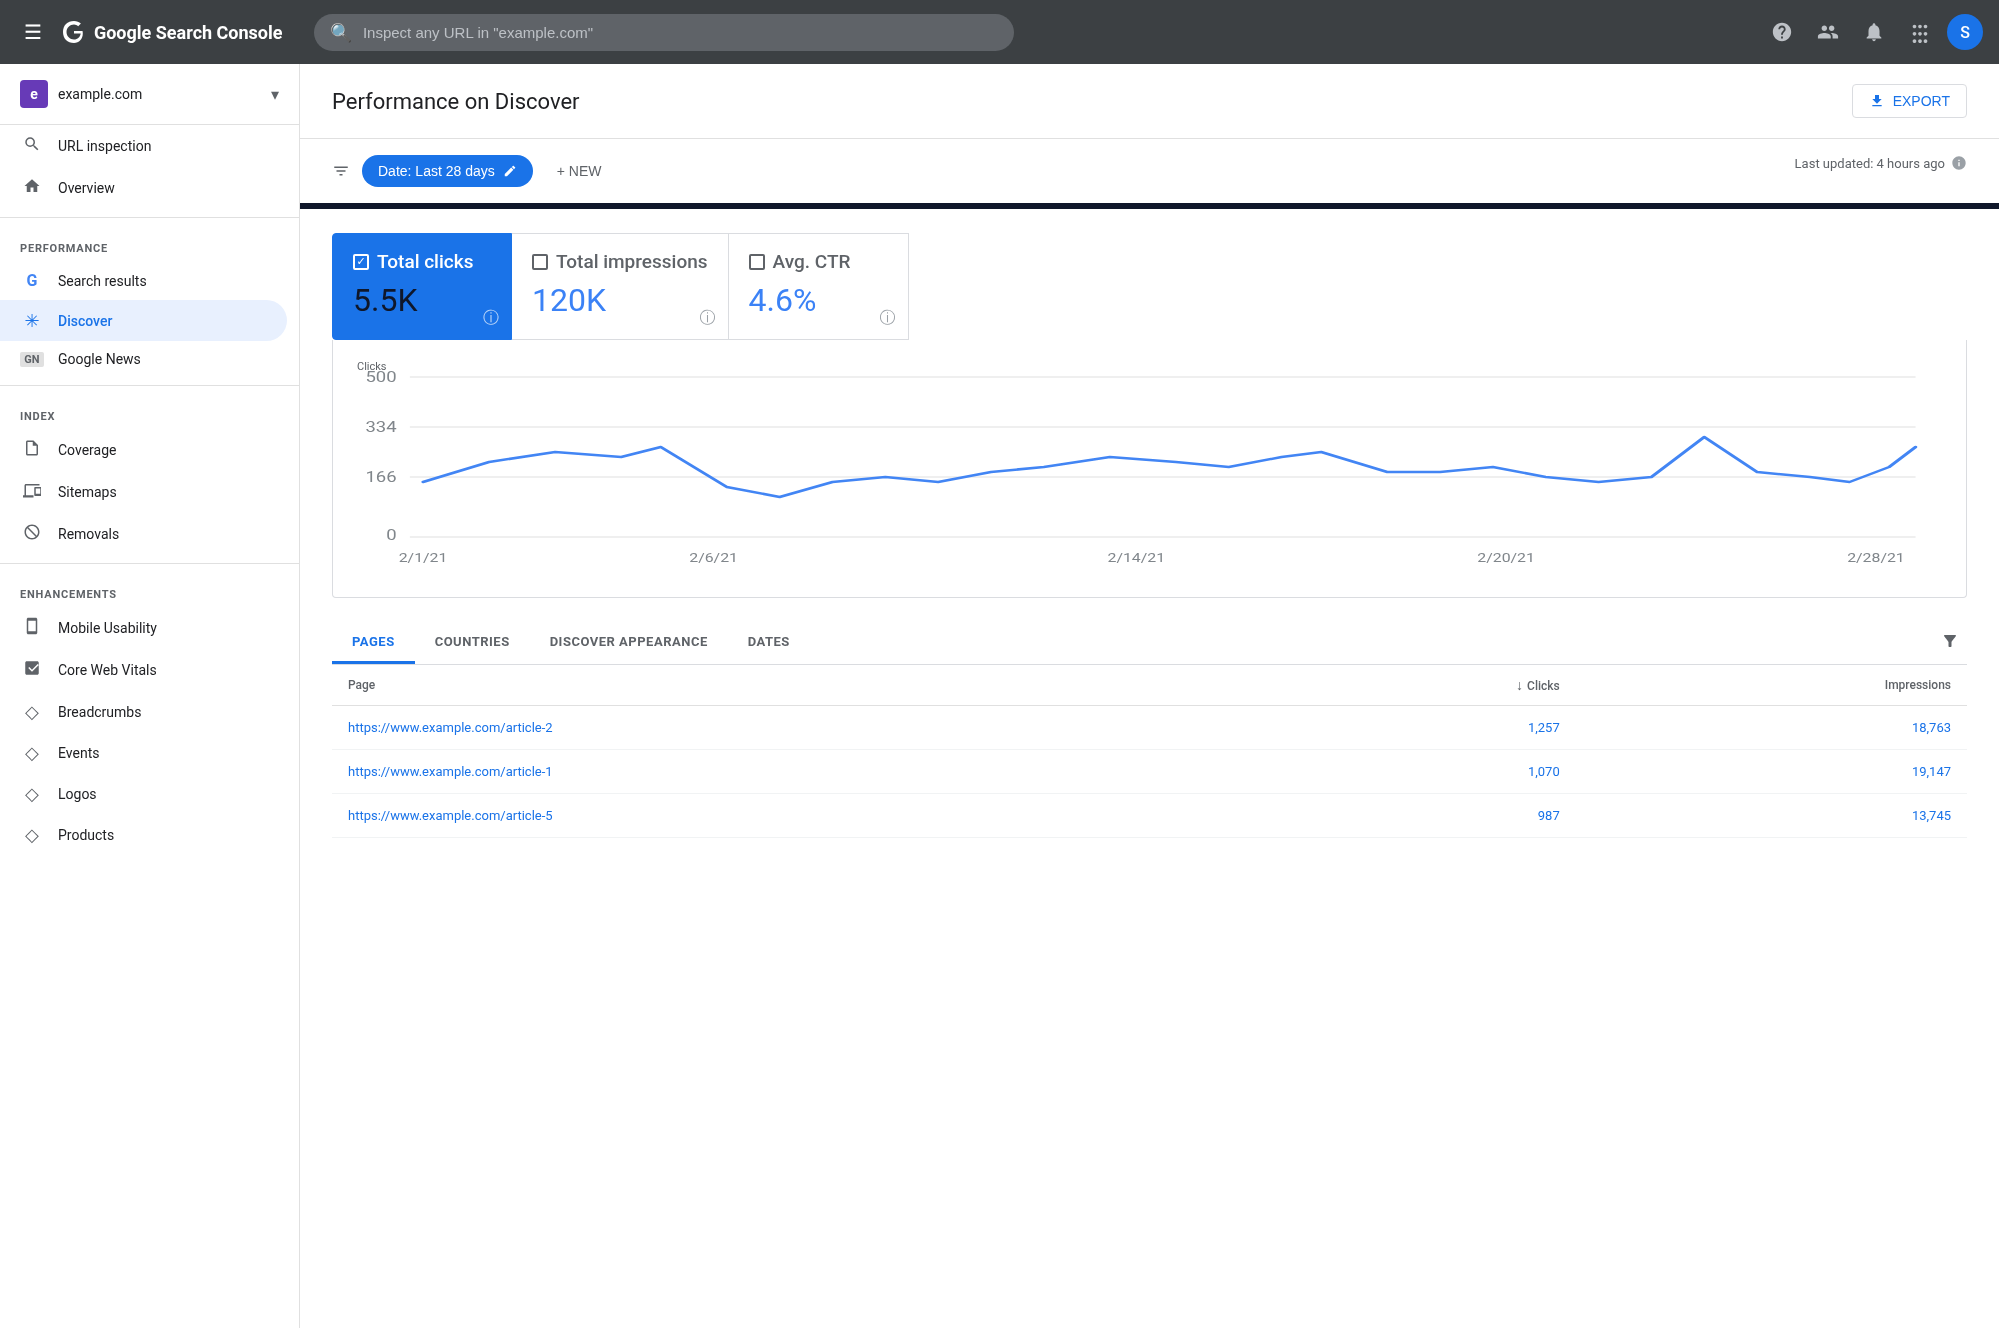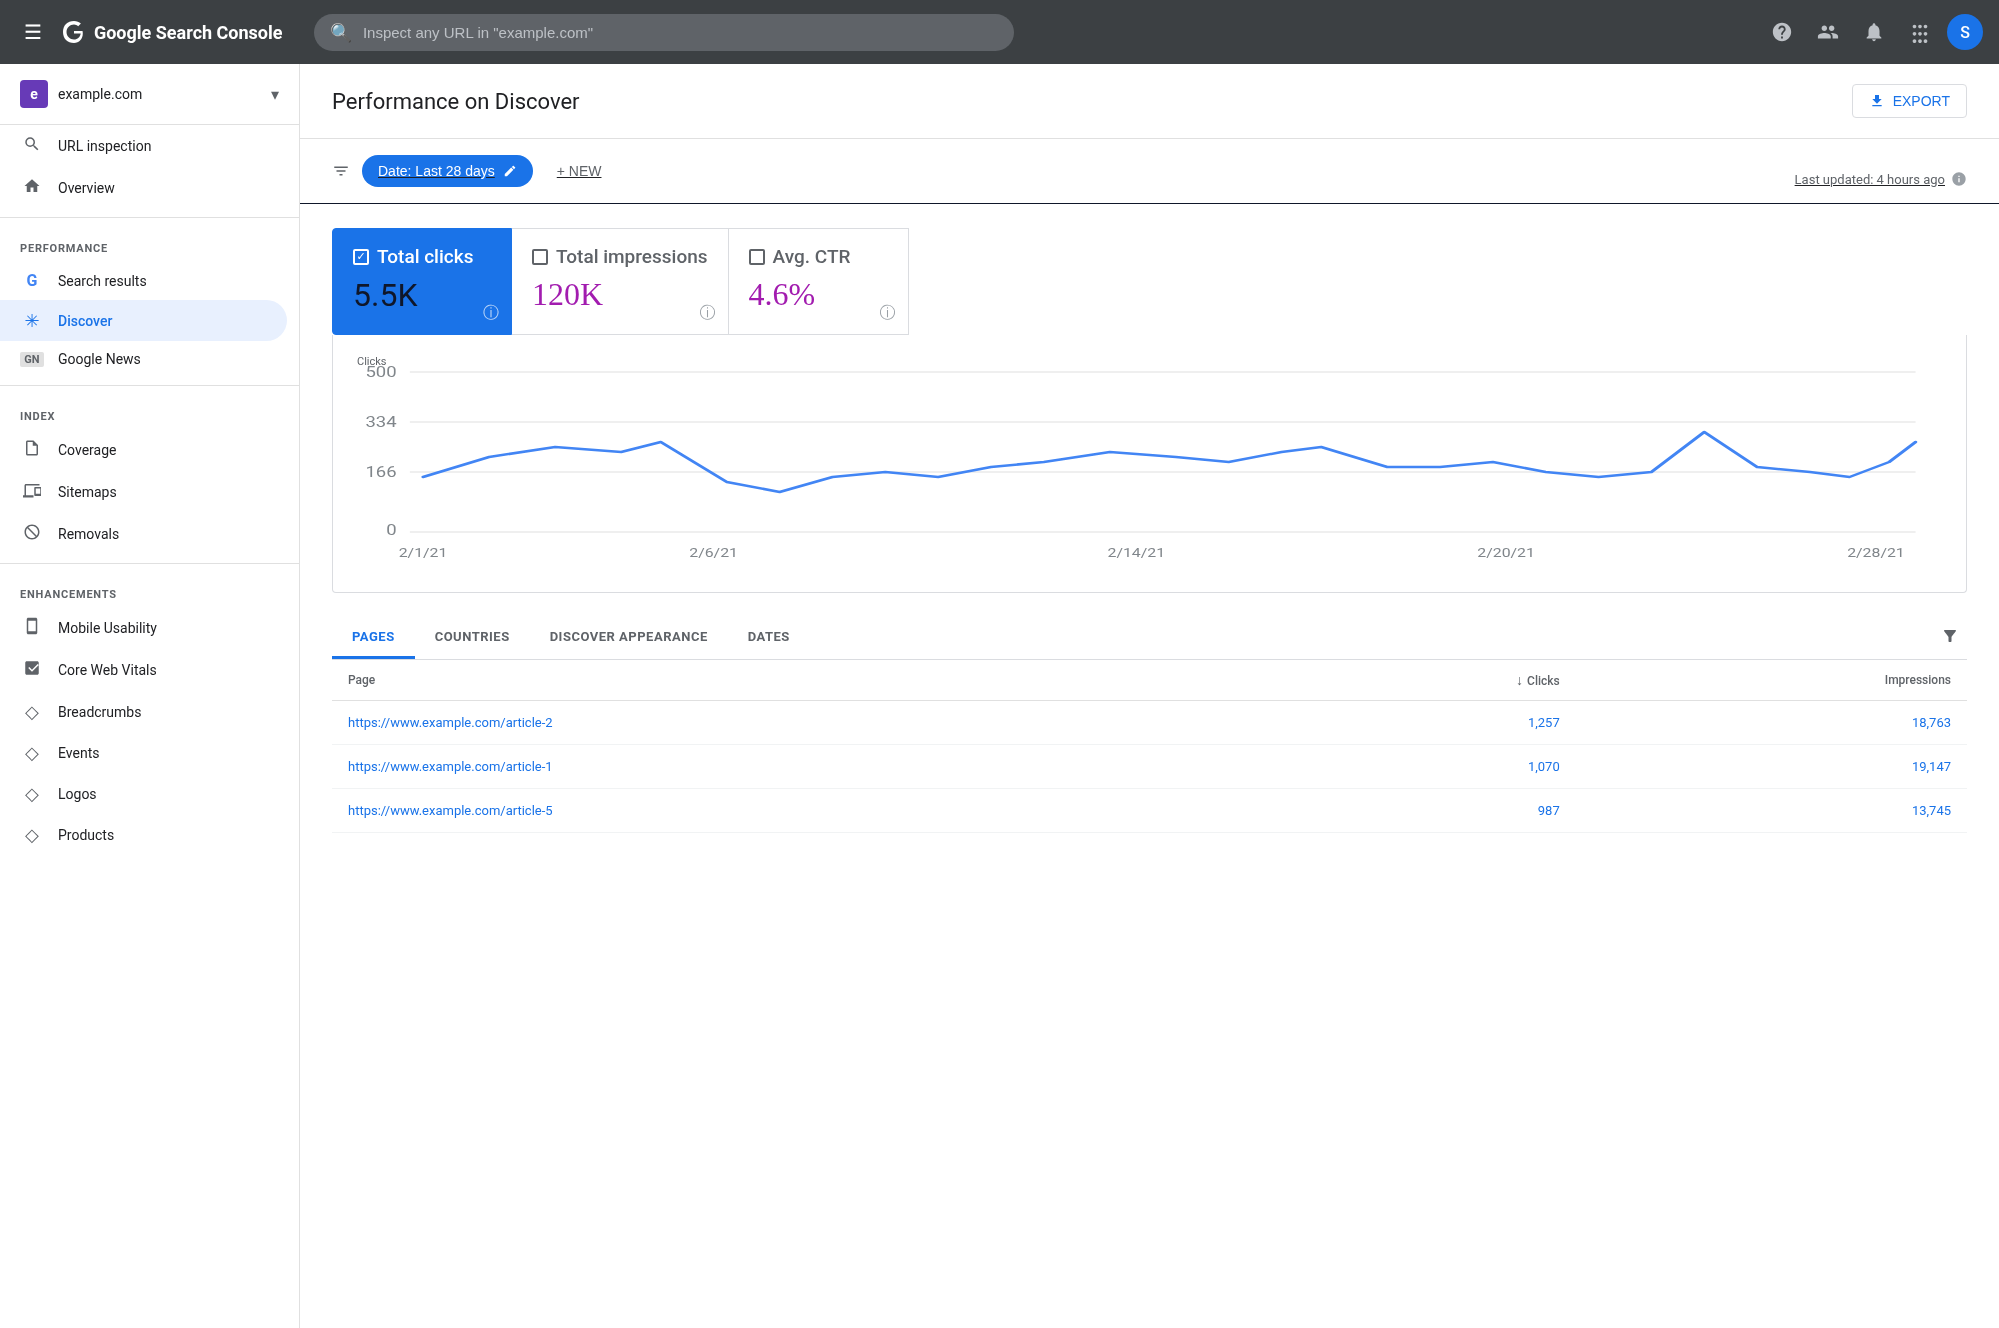--- a/index.html
+++ b/index.html
@@ -145,25 +145,24 @@
       padding: 8px 16px;
       font-size: 14px;
       color: #1a73e8;
       cursor: pointer;
       font-weight: 500;
     }
 
     
     .filter-bar {
       display: flex;
-      align-items: flex-end;
+      align-items: flex-start;
       justify-content: space-between;
       padding: 16px 32px;
-      border-bottom: 1px solid #0f172a;
-      text-decoration: underline;
+      border-bottom: 6px solid #0f172a;
     }
     .filter-left { display: flex; align-items: center; gap: 12px; }
     .filter-btn {
       display: flex;
       align-items: center;
       gap: 8px;
       background: #1a73e8;
       color: #fff;
       border: none;
       border-radius: 20px;
@@ -213,21 +212,21 @@
       font-size: 11px; color: #fff;
       background: transparent;
     }
     .metric-card:not(.active) .metric-checkbox {
       border-color: #5f6368;
       color: #5f6368;
     }
     .metric-label { font-size: 19px; color: #fff; font-weight: 500; }
     .metric-card:not(.active) .metric-label { color: #5f6368; }
     .metric-value { font-size: 32px; font-weight: 400; color: #0f172a; margin-bottom: 4px; }
-    .metric-card:not(.active) .metric-value { color: #a21caf; font-family: Liberation Serif, serif; }
+    .metric-card:not(.active) .metric-value { color: #3b82f6; }
     .metric-info { position: absolute; bottom: 10px; right: 12px; color: rgba(255,255,255,0.7); font-size: 16px; cursor: pointer; }
     .metric-card:not(.active) .metric-info { color: #9aa0a6; }
 
     
     .chart-container {
       margin: 0 32px;
       padding: 20px 0;
       border: 1px solid #dadce0;
       border-top: none;
       border-radius: 0 0 4px 4px;

